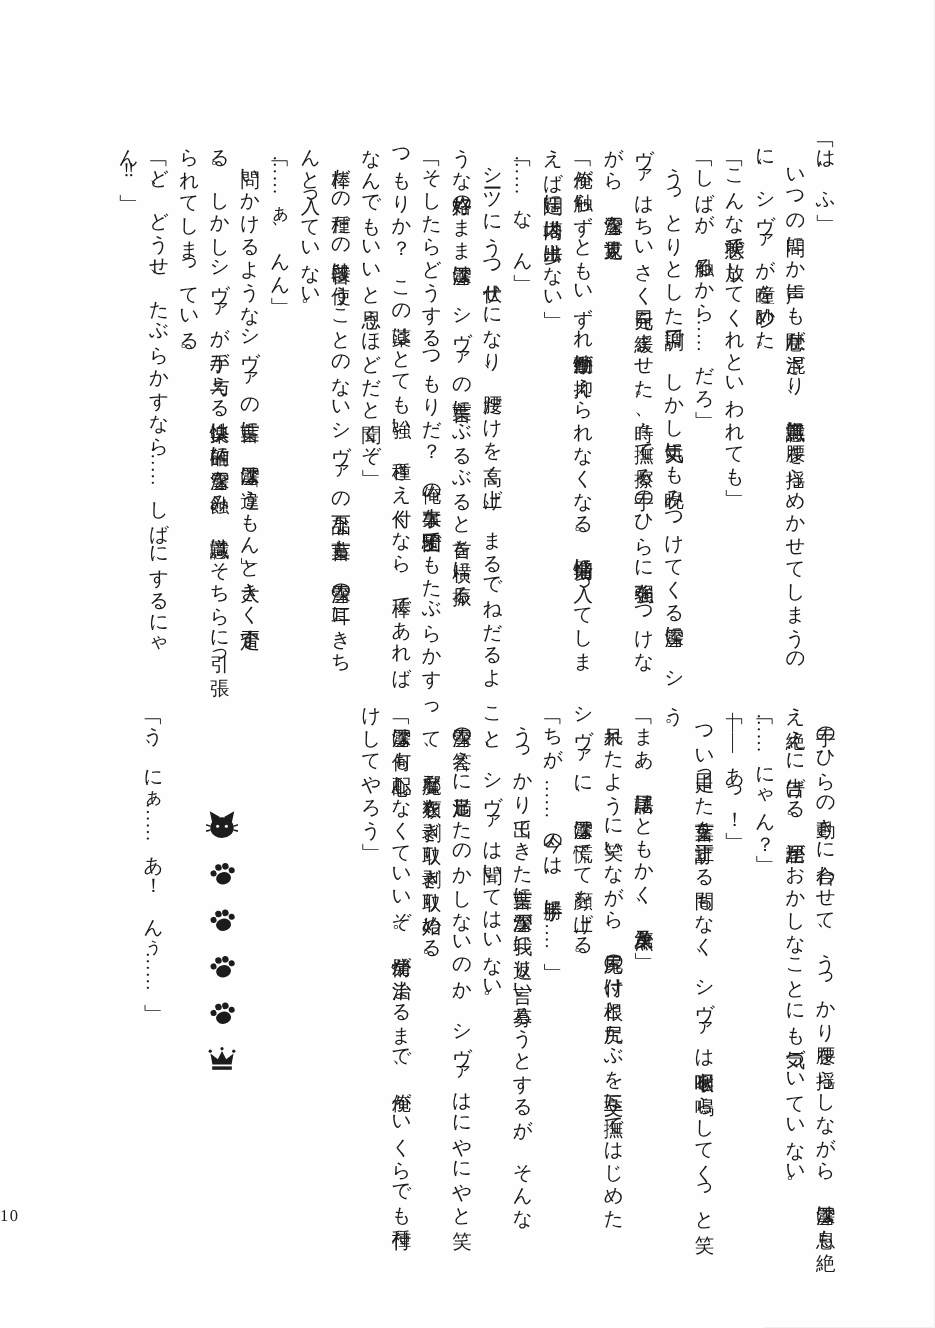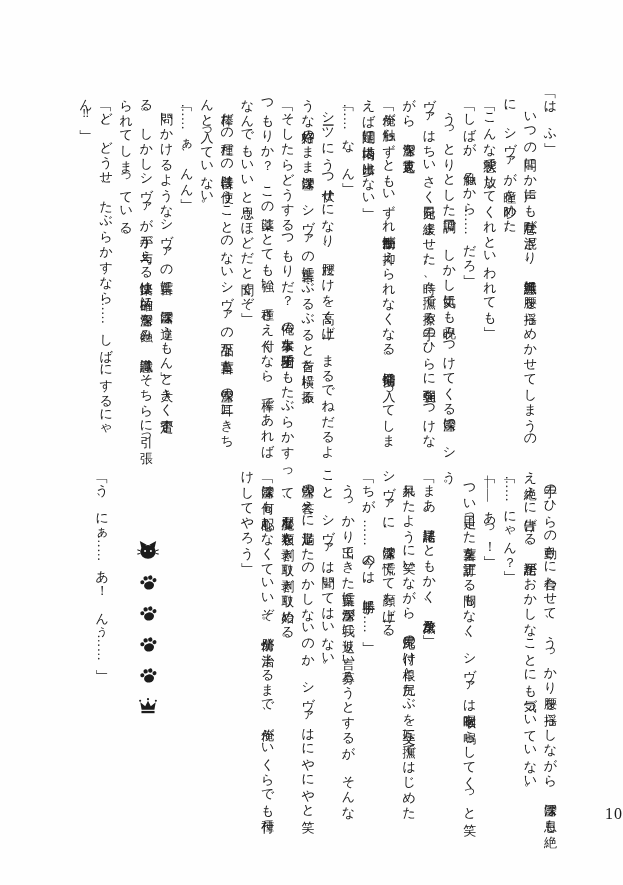--- a/index.html
+++ b/index.html
@@ -57,22 +57,22 @@
   }
   .icon {
     display: block;
     line-height: 0;
   }
   .page-number {
     position: absolute;
     top: 805px;
     left: 0;
     width: 100%;
-    text-align: right;
-    font-size: 16px;
+    text-align: left;
+    font-size: 11px;
     letter-spacing: 1px;
   }
 </style>
 </head>
 <body>
 
 <div class="page">
 
   <div class="vblock block-top">
 

